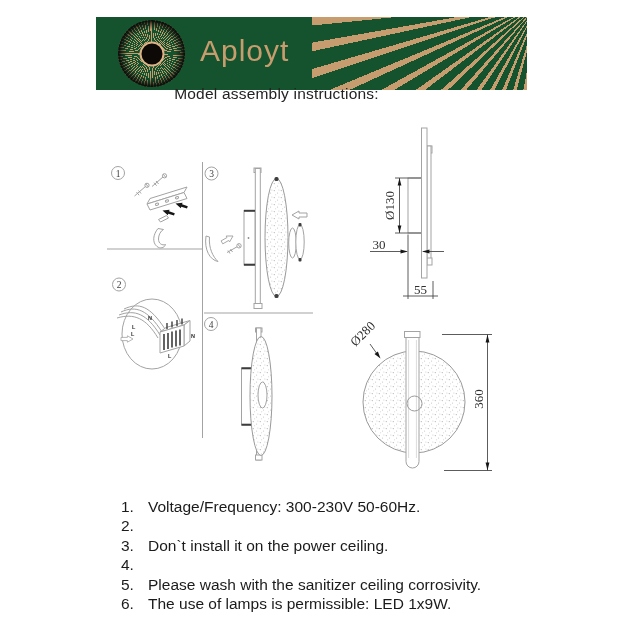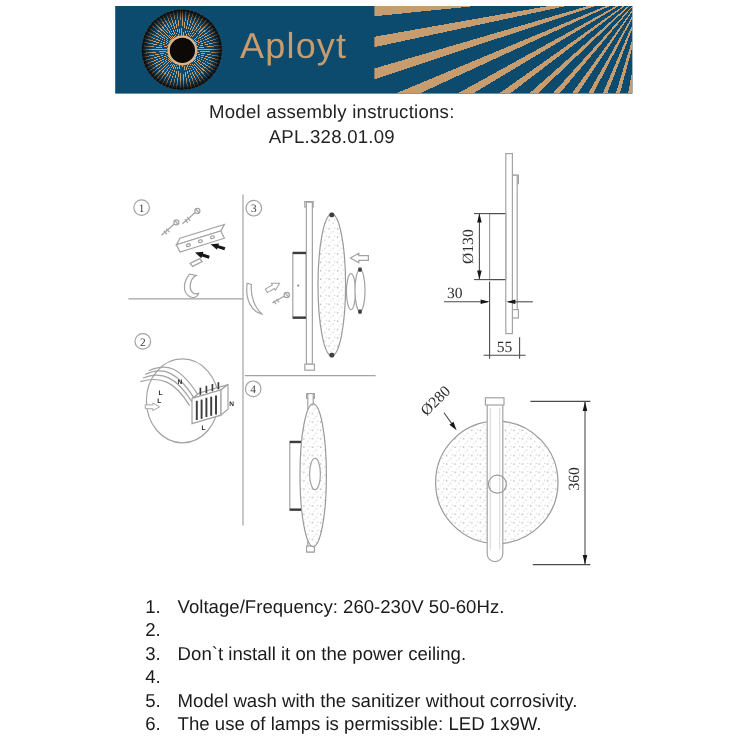--- a/index.html
+++ b/index.html
@@ -1,21 +1,21 @@
 <!DOCTYPE html>
 <html><head>
 <meta charset="utf-8">
 <style>
   html,body{margin:0;padding:0;}
   body{
     width:620px;height:620px;position:relative;background:#ffffff;
     font-family:"Liberation Sans", sans-serif;overflow:hidden;
   }
   
-  .banner{position:absolute;left:96px;top:5px;width:431px;height:73px;background:#0c4a6e;overflow:hidden;}
+  .banner{position:absolute;left:96px;top:17px;width:431px;height:73px;background:#14532d;overflow:hidden;}
   .burst{position:absolute;left:22px;top:3px;width:67px;height:67px;}
   .burst-rays{position:absolute;inset:0;border-radius:50%;
     background:repeating-conic-gradient(#c79c6e 0deg 1.7deg, rgba(0,0,0,0) 1.7deg 5.5deg);}
   .burst-fade{position:absolute;inset:0;border-radius:50%;
     background:radial-gradient(circle, rgba(12,9,7,0) 0 24px, rgba(12,9,7,.55) 30px, rgba(12,9,7,.95) 33px);}
   .burst-core{position:absolute;left:50%;top:50%;width:21px;height:21px;transform:translate(-50%,-50%);
     background:#0c0907;border-radius:50%;border:2.5px solid #dcb386;}
   .logo-text{position:absolute;left:104px;top:17px;font-size:30px;font-weight:300;color:#c79c6e;
     letter-spacing:1px;line-height:34px;}
   .corner-rays{position:absolute;right:0;top:0;width:215px;height:73px;
@@ -47,21 +47,20 @@
     <div class="burst-rays"></div>
     <div class="burst-fade"></div>
     <div class="burst-core"></div>
   </div>
   <div class="logo-text">Aployt</div>
   <div class="corner-rays"></div>
 </div>
 
 <div class="title">
   <div>Model assembly instructions:</div>
-  <div>APL.328.01.09</div>
 </div>
 
 <svg class="drawings" viewBox="0 0 620 620">
   <defs>
     <pattern id="speck" width="7" height="7" patternUnits="userSpaceOnUse">
       <rect width="7" height="7" fill="#ffffff"></rect>
       <circle cx="1.3" cy="1.6" r="0.65" fill="#b5b5b5"></circle>
       <circle cx="4.6" cy="4.1" r="0.55" fill="#c2c2c2"></circle>
       <circle cx="2.6" cy="5.7" r="0.5" fill="#cfcfcf"></circle>
       <circle cx="5.9" cy="1.1" r="0.5" fill="#c8c8c8"></circle>
@@ -218,33 +217,33 @@
     <line class="dim" x1="487.5" y1="334.5" x2="487.5" y2="470.5"></line>
     <polygon class="blk" points="487.5,334.5 485.6,342.5 489.4,342.5"></polygon>
     <polygon class="blk" points="487.5,470.5 485.6,462.5 489.4,462.5"></polygon>
     <text class="dimtext" text-anchor="middle" transform="rotate(-90 478.5 399)" x="478.5" y="403">360</text>
   </g>
 </svg>
 
 <div class="instructions">
   <div class="row">
     <span class="num">1.</span>
-    <span class="txt">Voltage/Frequency: 260-230V 50-60Hz.</span>
+    <span class="txt">Voltage/Frequency: 300-230V 50-60Hz.</span>
   </div>
   <div class="row">
     <span class="num">2.</span>
   </div>
   <div class="row">
     <span class="num">3.</span>
     <span class="txt">Don`t install it on the power ceiling.</span>
   </div>
   <div class="row">
     <span class="num">4.</span>
   </div>
   <div class="row">
     <span class="num">5.</span>
-    <span class="txt">Model wash with the sanitizer without corrosivity.</span>
+    <span class="txt">Please wash with the sanitizer ceiling corrosivity.</span>
   </div>
   <div class="row">
     <span class="num">6.</span>
     <span class="txt">The use of lamps is permissible: LED 1x9W.</span>
   </div>
 </div>
 
 </body></html>

